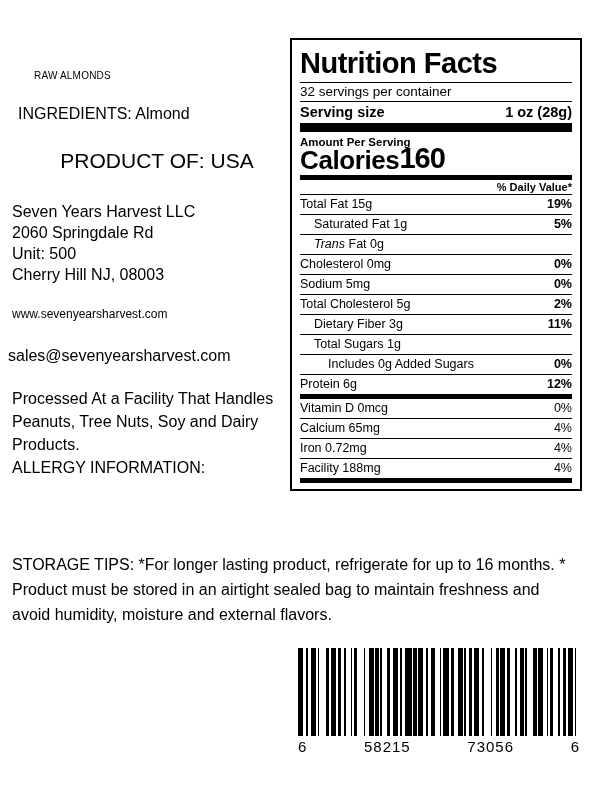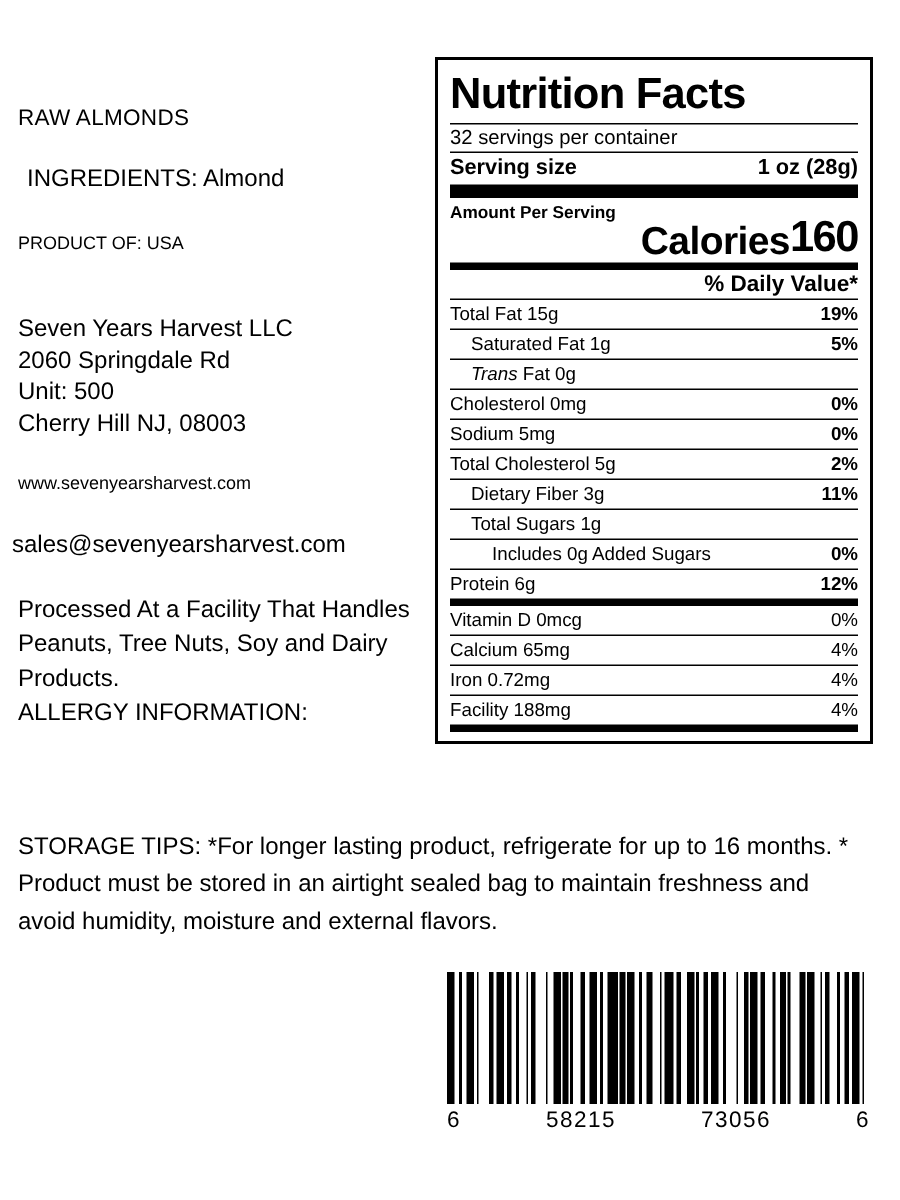--- a/index.html
+++ b/index.html
@@ -17,32 +17,34 @@
   }
 
   
   .left-col {
     position: absolute;
     left: 12px;
     top: 70px;
     width: 290px;
   }
   .product-name {
-    font-size: 15px;
+    font-size: 10px;
+    margin-left: 22px;
     margin-bottom: 24px;
     letter-spacing: 0.2px;
   }
   .ingredients {
     font-size: 16px;
     margin-left: 6px;
     margin-bottom: 26px;
   }
   .product-of {
-    font-size: 12px;
-    margin-bottom: 40px;
+    font-size: 21px;
+    margin-bottom: 28px;
+    text-align: center;
   }
   .address {
     font-size: 16px;
     line-height: 21px;
     margin-bottom: 22px;
   }
   .website {
     font-size: 12px;
     margin-bottom: 26px;
   }
@@ -101,39 +103,39 @@
     font-weight: bold;
     padding: 2px 0 3px 0;
   }
   .nf-amount {
     font-size: 11.5px;
     font-weight: bold;
     padding-top: 4px;
   }
   .nf-cal-row {
     display: flex;
-    justify-content: flex-end;
+    justify-content: flex-start;
     align-items: flex-end;
     margin-top: -6px;
   }
   .nf-cal-label {
     font-size: 26px;
     font-weight: bold;
     letter-spacing: -0.4px;
     line-height: 30px;
   }
   .nf-cal-value {
     font-size: 29px;
     font-weight: bold;
     line-height: 33px;
     letter-spacing: -1px;
   }
   .nf-dv-header {
     text-align: right;
-    font-size: 15px;
+    font-size: 11px;
     font-weight: bold;
     padding: 1px 0 1px 0;
   }
   .nf-row {
     display: flex;
     justify-content: space-between;
     font-size: 12.5px;
     padding: 2px 0 2px 0;
     border-bottom: 1px solid #000;
     line-height: 15px;

